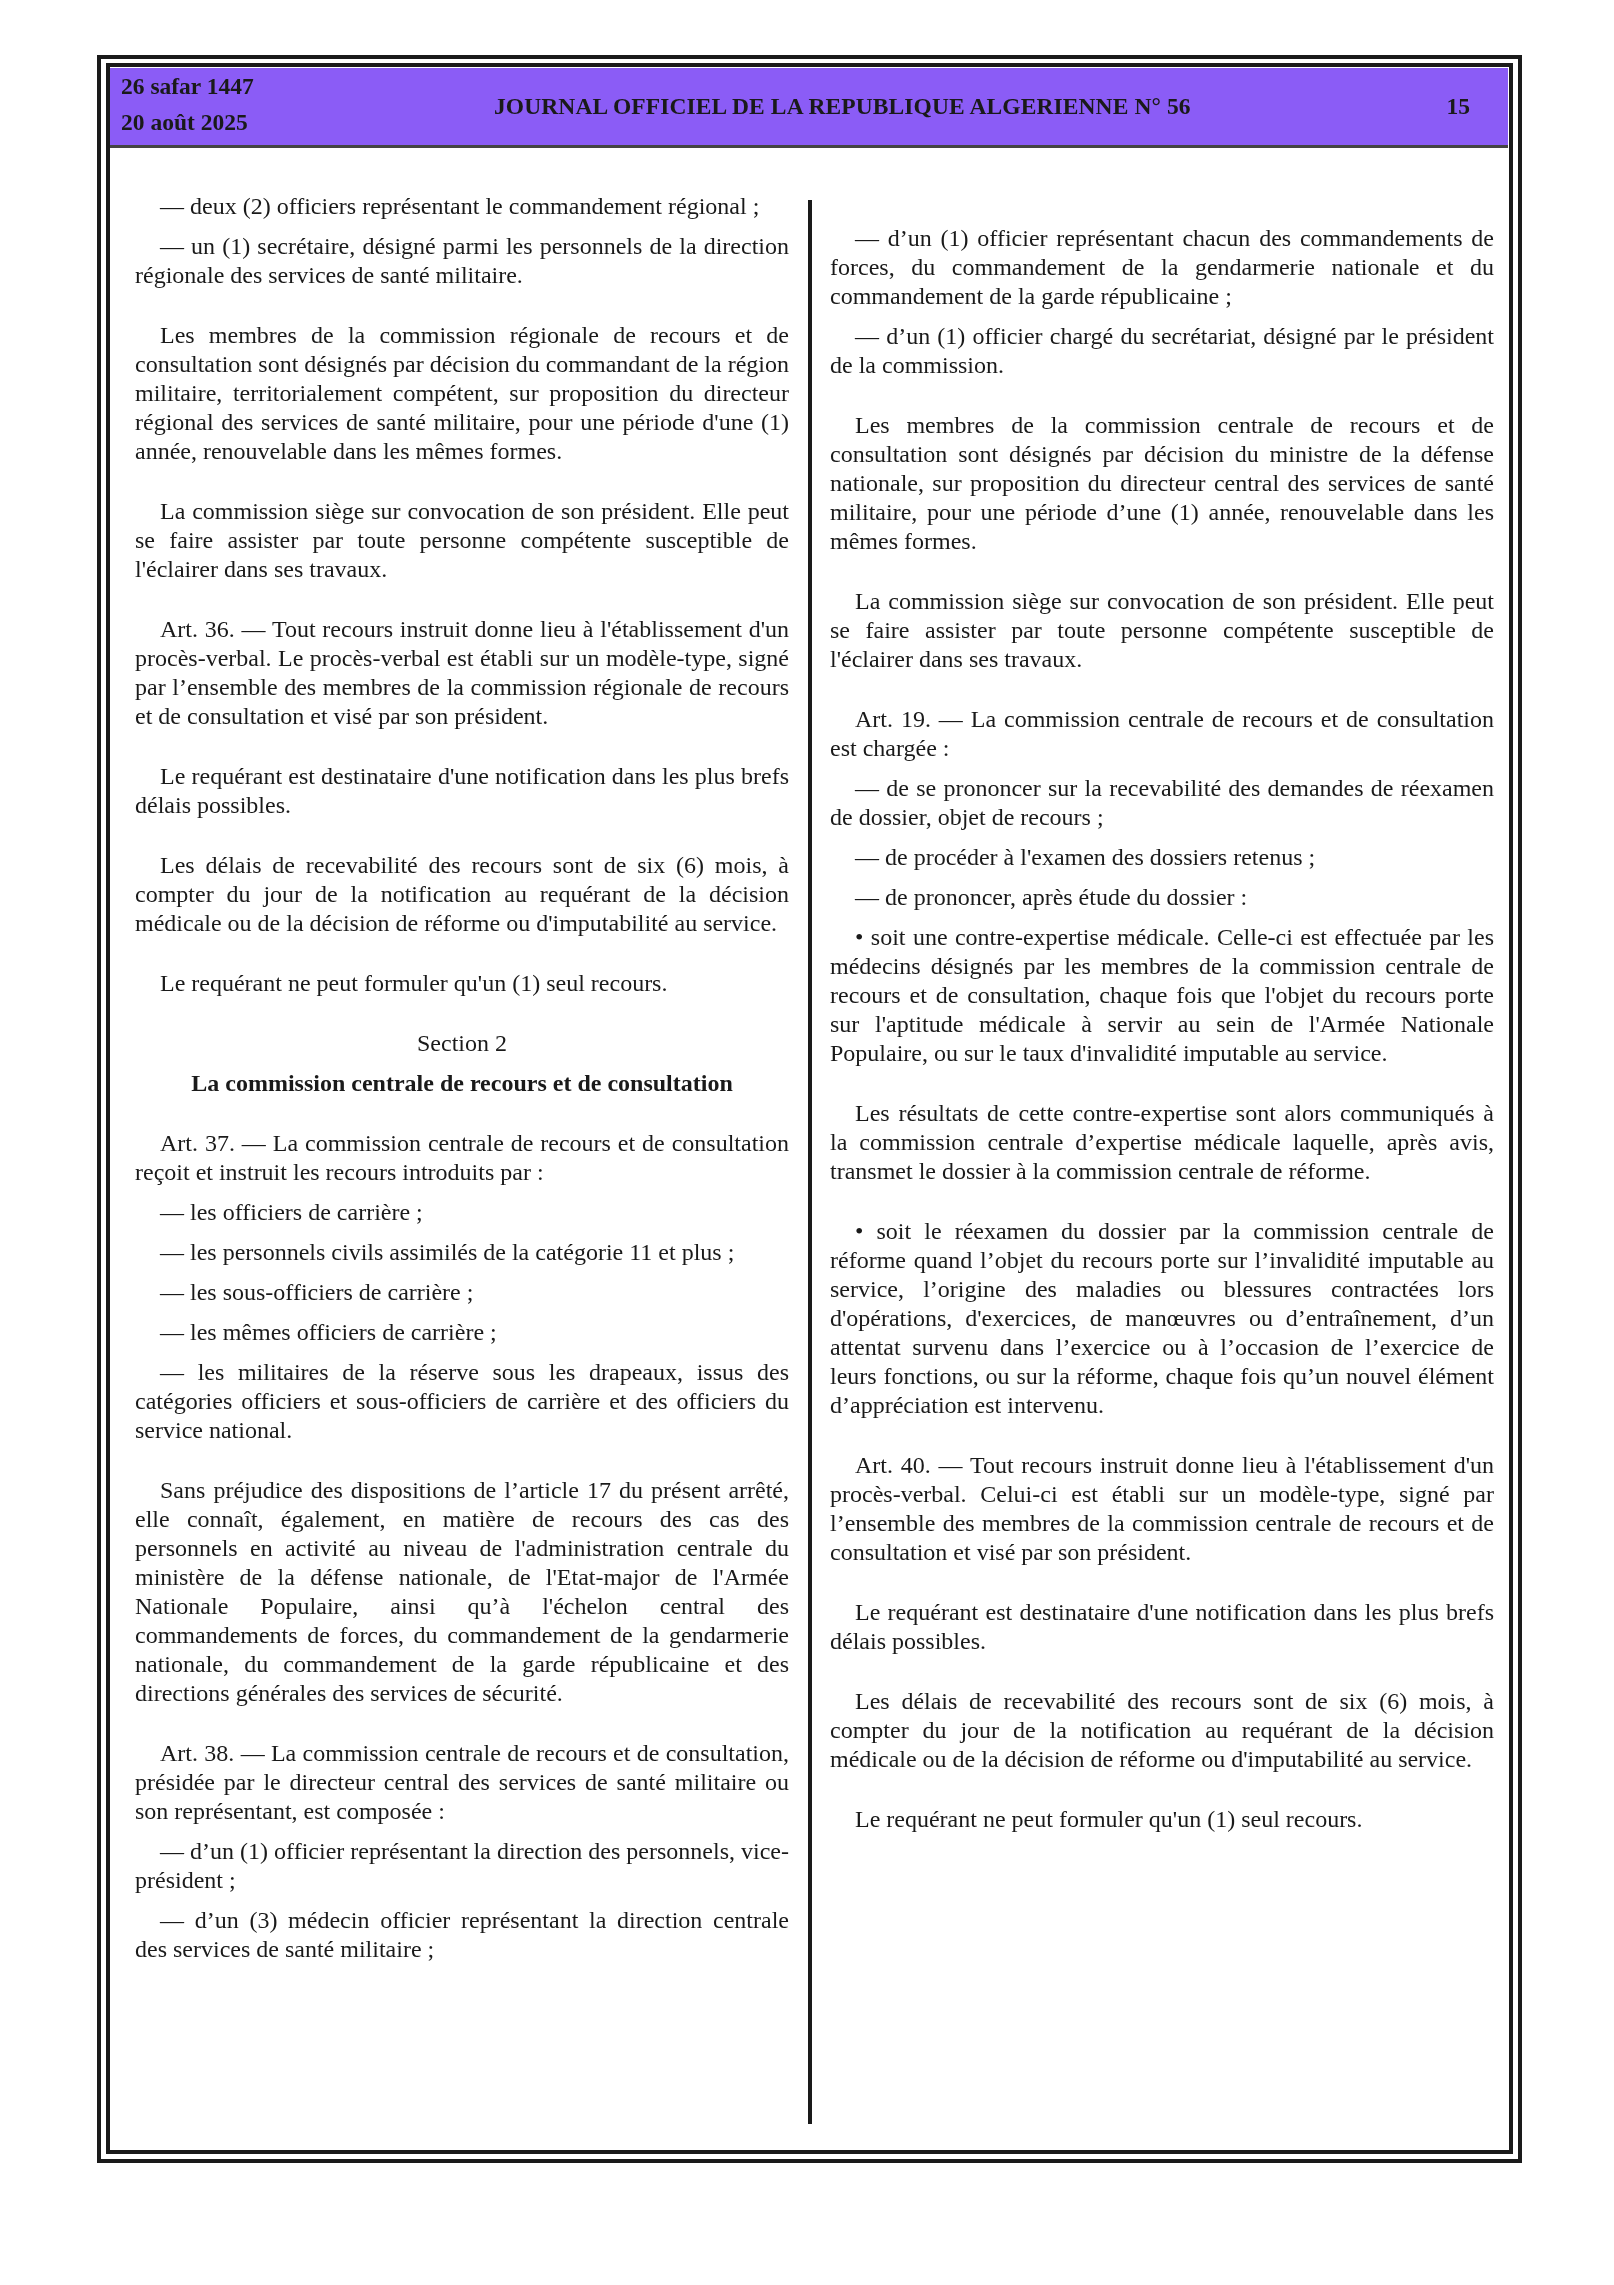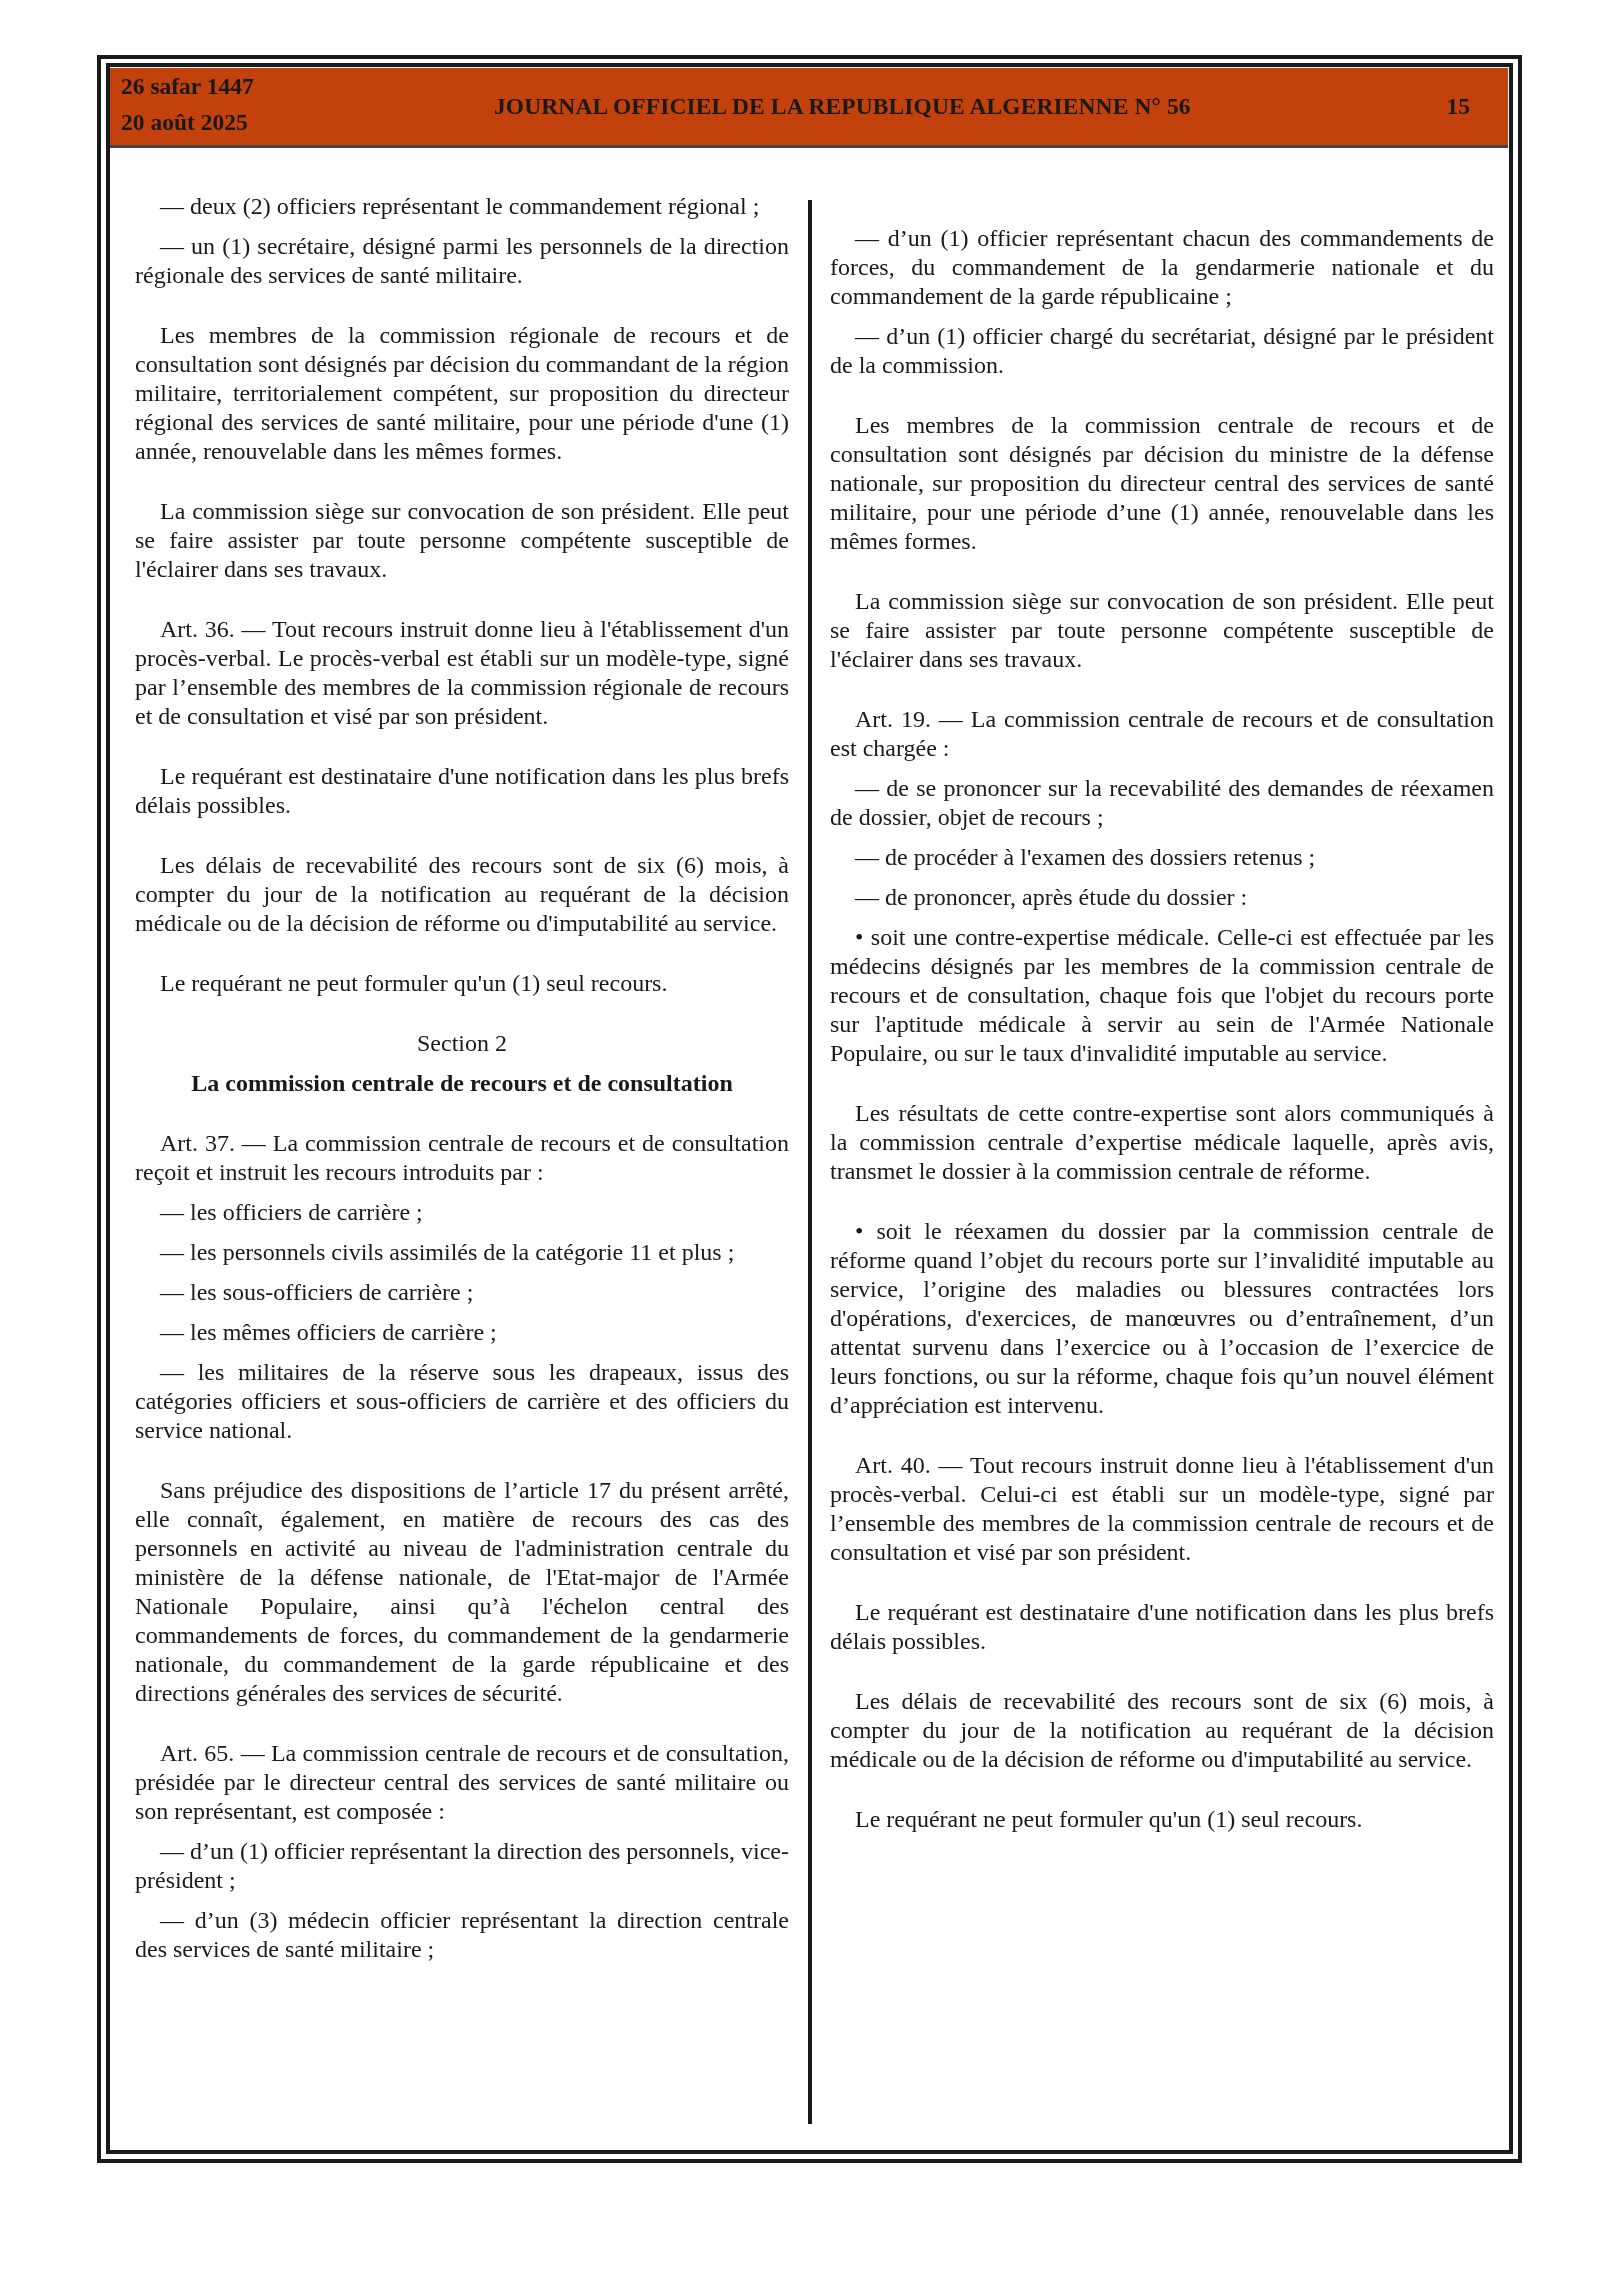--- a/index.html
+++ b/index.html
@@ -3,21 +3,21 @@
 <meta charset="utf-8">
 <style>
   html, body { margin: 0; padding: 0; background: #ffffff; }
   body { width: 1615px; height: 2285px; position: relative; overflow: hidden;
          font-family: "Liberation Serif", "DejaVu Serif", serif; color: #1a1a1a; }
   .frame-outer { position: absolute; left: 97px; top: 55px; width: 1425px; height: 2108px;
                  border: 4.5px solid #1a1a1a; box-sizing: border-box; }
   .frame-inner { position: absolute; left: 106px; top: 63px; width: 1407px; height: 2091px;
                  border: 4.5px solid #1a1a1a; box-sizing: border-box; }
   .header { position: absolute; left: 110px; top: 68px; width: 1398px; height: 80px;
-            background: #c2410c; border-bottom: 3.6px solid #444; box-sizing: border-box; }
+            background: #8b5cf6; border-bottom: 3.6px solid #444; box-sizing: border-box; }
   .hdr-date { position: absolute; left: 11px; font-weight: bold; font-size: 23.5px; line-height: 1; }
   .hdr-date.d1 { top: 7.2px; }
   .hdr-date.d2 { top: 43px; }
   .hdr-title { position: absolute; left: 384px; top: 25px; font-weight: bold; font-size: 23.5px; letter-spacing: 0.1px; }
   .hdr-page { position: absolute; right: 38px; top: 25px; font-weight: bold; font-size: 23.5px; }
   .divider { position: absolute; left: 808px; top: 200px; width: 3.6px; height: 1924px; background: #1a1a1a; }
   .col { position: absolute; top: 192px; font-size: 24px; line-height: 29px; text-align: justify; }
   .col.left { left: 127px; width: 654px; margin-left: 8px; }
   .col.right { left: 830px; width: 664px; margin-top: 32px; }
   .col p { margin: 0; text-indent: 25px; }
@@ -67,21 +67,21 @@
     <p>— les personnels civils assimilés de la catégorie 11 et plus ;</p>
     <div class="gap-s"></div>
     <p>— les sous-officiers de carrière ;</p>
     <div class="gap-s"></div>
     <p>— les mêmes officiers de carrière ;</p>
     <div class="gap-s"></div>
     <p>— les militaires de la réserve sous les drapeaux, issus des catégories officiers et sous-officiers de carrière et des officiers du service national.</p>
     <div class="gap-l"></div>
     <p>Sans préjudice des dispositions de l’article 17 du présent arrêté, elle connaît, également, en matière de recours des cas des personnels en activité au niveau de l'administration centrale du ministère de la défense nationale, de l'Etat-major de l'Armée Nationale Populaire, ainsi qu’à l'échelon central des commandements de forces, du commandement de la gendarmerie nationale, du commandement de la garde républicaine et des directions générales des services de sécurité.</p>
     <div class="gap-l"></div>
-    <p>Art. 65. — La commission centrale de recours et de consultation, présidée par le directeur central des services de santé militaire ou son représentant, est composée :</p>
+    <p>Art. 38. — La commission centrale de recours et de consultation, présidée par le directeur central des services de santé militaire ou son représentant, est composée :</p>
     <div class="gap-s"></div>
     <p>— d’un (1) officier représentant la direction des personnels, vice-président ;</p>
     <div class="gap-s"></div>
     <p>— d’un (3) médecin officier représentant la direction centrale des services de santé militaire ;</p>
   </div>
 <div class="divider"></div>
 <div class="col right" id="col-right">
     <p>— d’un (1) officier représentant chacun des commandements de forces, du commandement de la gendarmerie nationale et du commandement de la garde républicaine ;</p>
     <div class="gap-s"></div>
     <p>— d’un (1) officier chargé du secrétariat, désigné par le président de la commission.</p>

